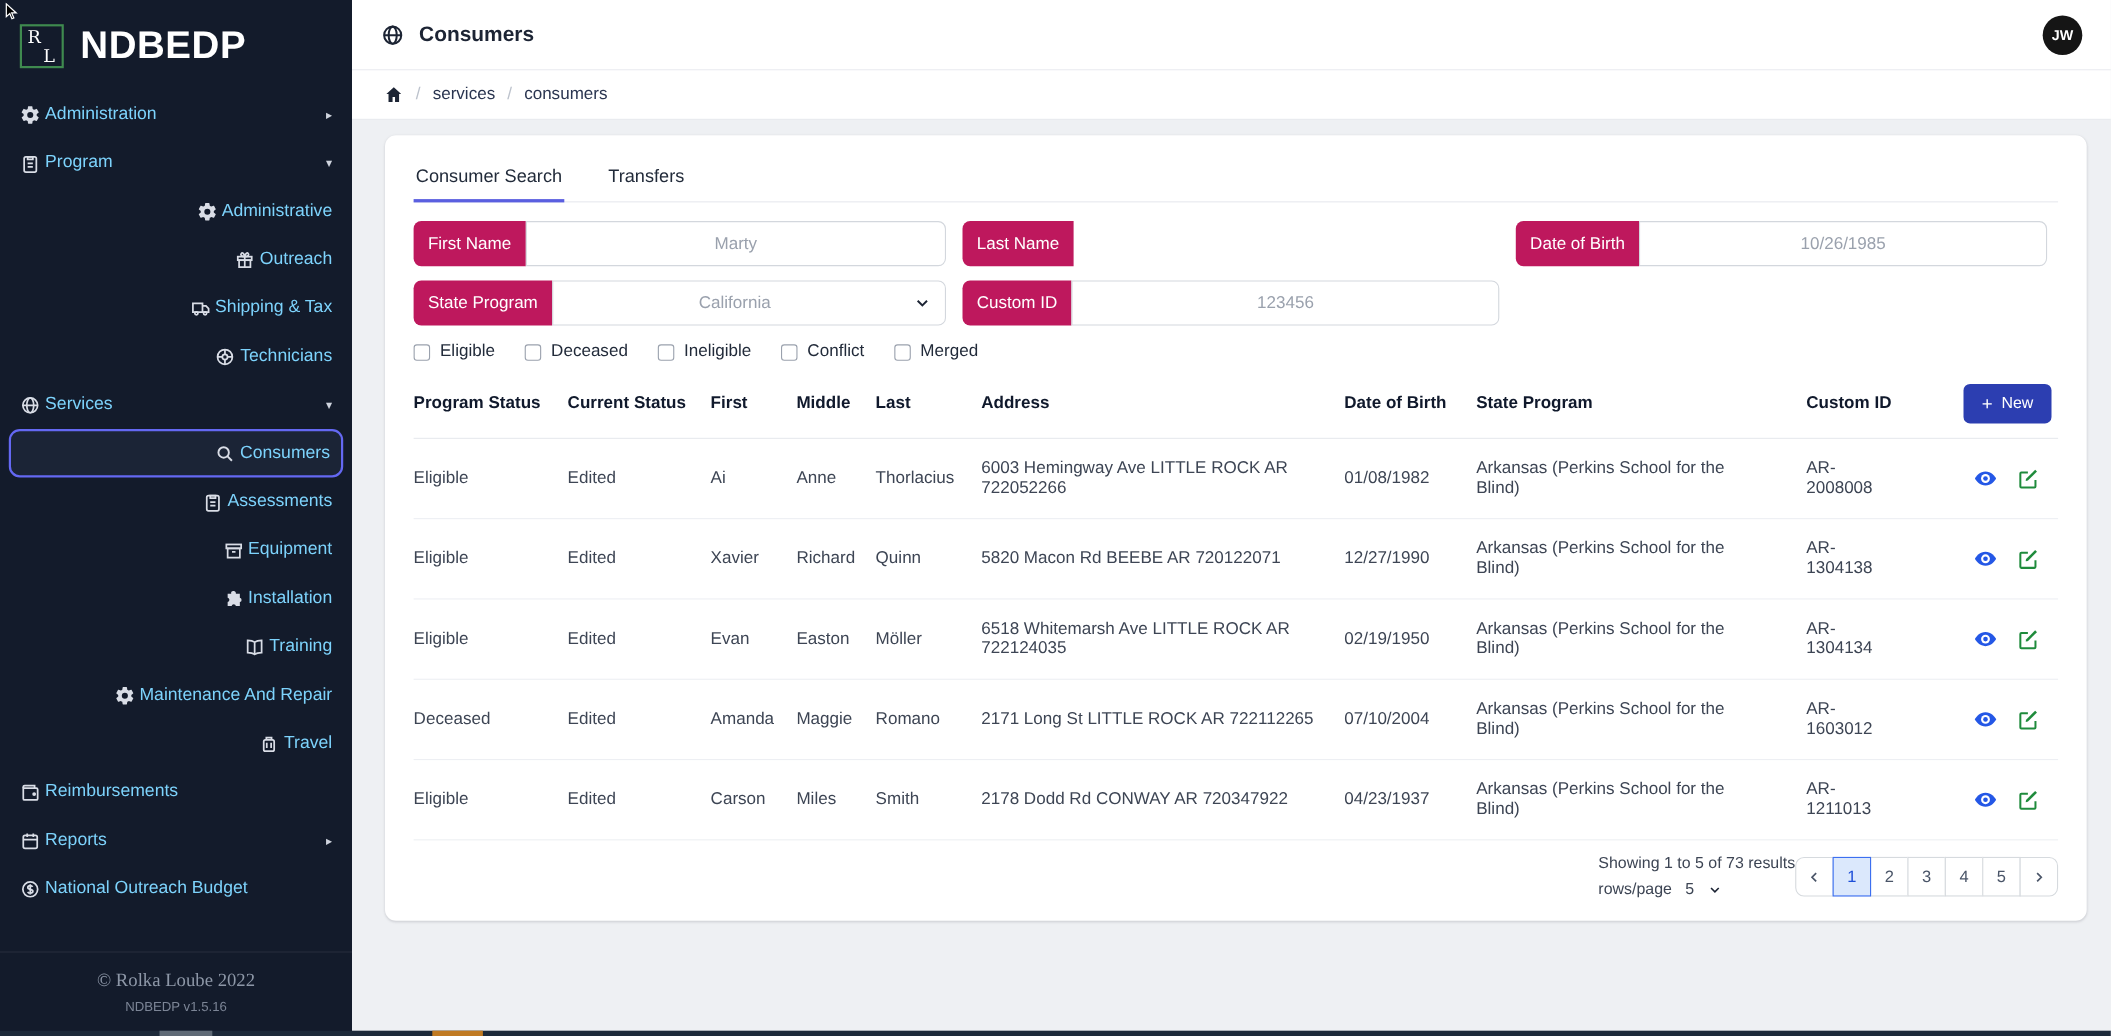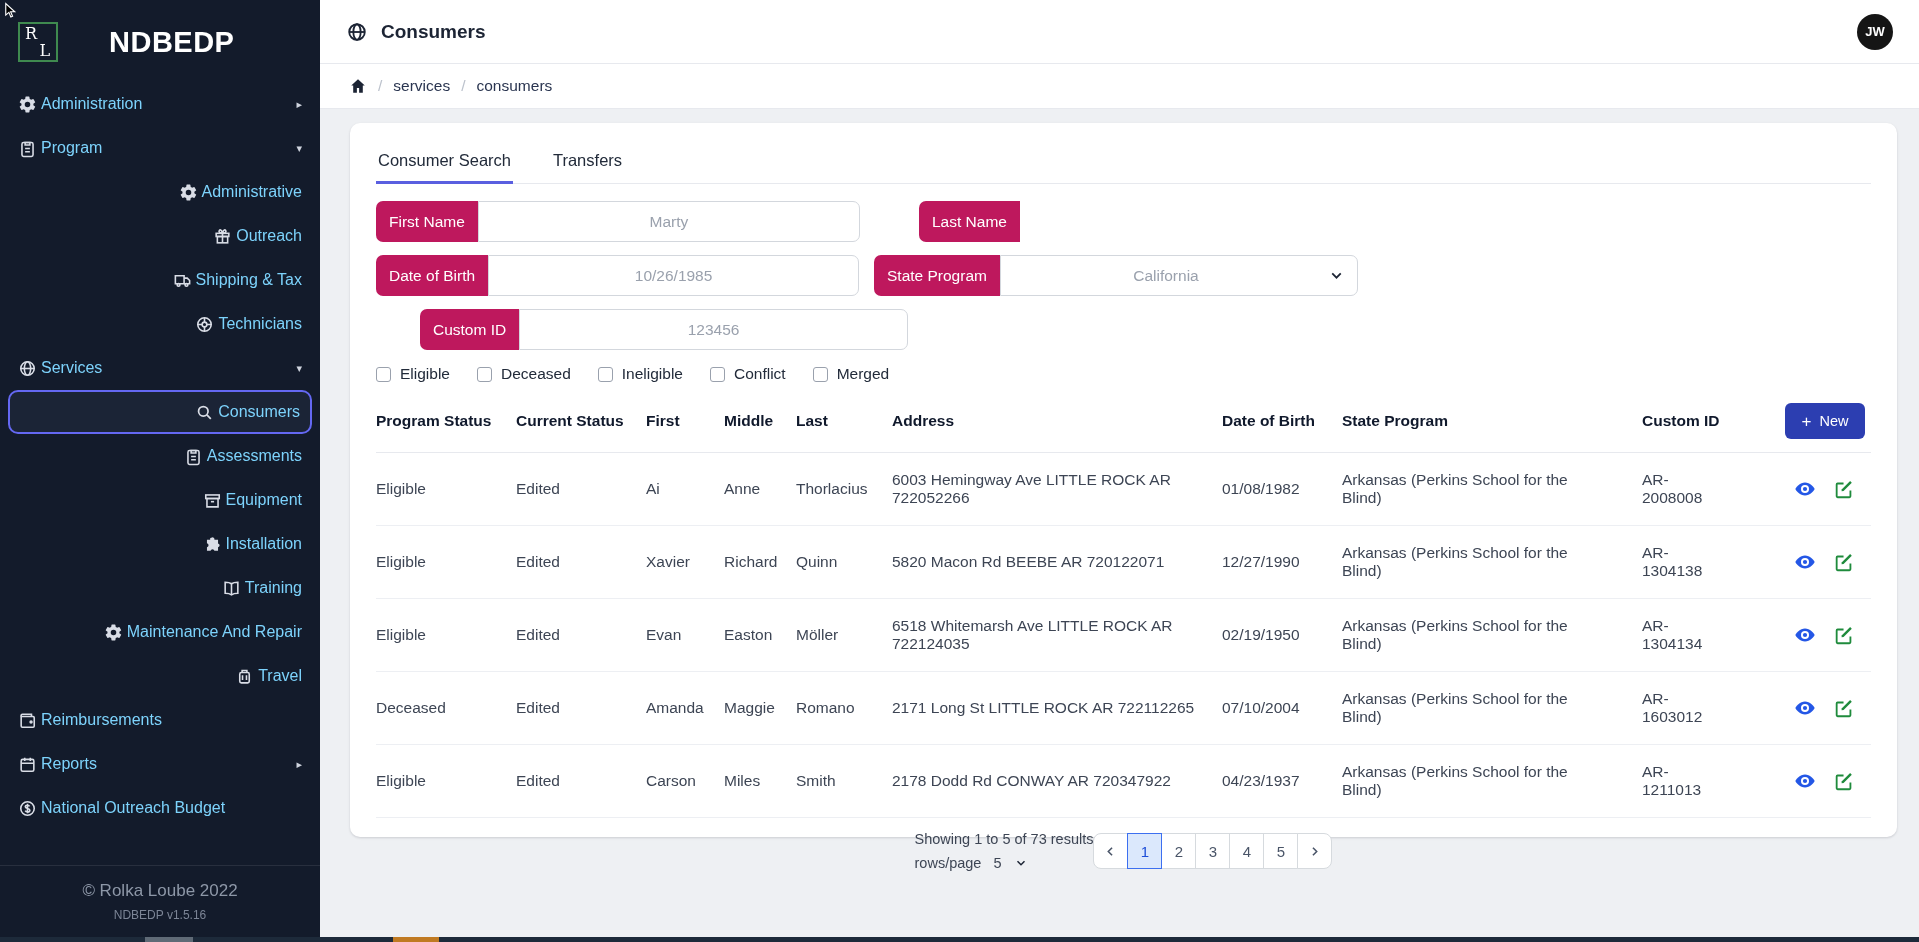--- a/index.html
+++ b/index.html
@@ -6,33 +6,33 @@
   html,body { width:1919px; height:942px; overflow:hidden; font-family:"Liberation Sans", sans-serif; background:#eef0f3; }
   body { display:flex; position:relative; }
 
   
   .sidebar { width:320px; min-width:320px; background:#131b2b; color:#e7eaf0; display:flex; flex-direction:column; }
   .logo-row { display:flex; align-items:center; gap:15px; padding:22px 18px 16px; }
   .logo-badge { width:40px; height:40px; border:2px solid #3f8a4f; position:relative; flex:none;
                 font-family:"DejaVu Serif", serif; color:#fff; }
   .logo-badge .lr { position:absolute; top:0px; left:5px; font-size:16px; }
   .logo-badge .ll { position:absolute; bottom:0px; right:6px; font-size:16px; }
-  .brand { font-size:29px; font-weight:700; color:#fff; letter-spacing:.5px;margin-left:36px; }
+  .brand { font-size:35px; font-weight:700; color:#fff; letter-spacing:.5px; }
   .nav { list-style:none; flex:1; margin-top:4px; }
   .nav-item { display:flex; align-items:center; gap:4px; height:44px; padding:0 18px;
               font-size:16px; font-weight:400; cursor:pointer; color:#7dd3fc; }
   .nav-item.sub { padding-left:56px;justify-content:flex-end; }
   .nicon { width:19px; height:19px; color:#d9dde6; flex:none; }
   .arrow { margin-left:auto; font-size:11px; color:#cfd4de; }
   .expand-right::after { content:"\25B8"; }
   .expand-down::after  { content:"\25BE"; }
   .nav-item.active { border:2px solid #6468f2; border-radius:10px; background:#1b2436;
                      margin:0 8px; padding:0 10px 0 48px; }
   .side-footer { border-top:1px solid rgba(255,255,255,.09); padding:15px 0 20px; text-align:center; }
-  .copy { color:#8d97a7; font-size:17px; }
+  .copy { color:#8d97a7; font-size:17px;font-family:Liberation Serif, serif; }
   .ver  { color:#7c8596; font-size:12px; margin-top:7px; }
 
   
   .main { flex:1; display:flex; flex-direction:column; min-width:0; }
   .topbar { height:64px; background:#fff; border-bottom:1px solid #e7e9ee;
             display:flex; align-items:center; justify-content:space-between; padding:0 26px; }
   .page-title { display:flex; align-items:center; gap:13px; font-size:19px; font-weight:600; color:#1c2434; }
   .title-icon { width:22px; height:22px; color:#1c2434; }
   .avatar { width:36px; height:36px; border-radius:50%; background:#151515; color:#fff;
             font-size:13px; font-weight:700; display:flex; align-items:center; justify-content:center; cursor:pointer; }
@@ -47,21 +47,21 @@
           box-shadow:0 1px 2px rgba(16,24,40,.06), 0 1px 3px rgba(16,24,40,.1); }
 
   
   .tabs { display:flex; gap:38px; border-bottom:1px solid #e7e9ee; }
   .tab { font-size:16.5px; color:#222b3a; font-weight:500; padding:10px 2px 13px; cursor:pointer; }
   .tab.active { border-bottom:3px solid #5a5fe0; margin-bottom:-1px; padding-bottom:10px; }
 
   
   .form { display:flex; flex-wrap:wrap; gap:13px 15px; margin-top:17px; }
   .fgroup { display:flex; height:41px; }
-  .w1 { width:484px; } .w2 { width:488px;margin-left:44px; } .w3 { width:483px; }
+  .w1 { width:484px; } .w2 { width:488px; } .w3 { width:483px; }
   .chip { background:#be185d; color:#fff; display:flex; align-items:center; padding:0 13px;
           border-radius:7px 0 0 7px; font-size:15.5px; font-weight:500; white-space:nowrap; }
   .fin { flex:1; min-width:0; border:1px solid #d3d7dd; border-radius:0 7px 7px 0;
          padding:0 12px; font-size:15.5px; color:#333a46; font-family:"Liberation Sans", sans-serif; outline:none;text-align:center; }
   .fin::placeholder { color:#9aa1ad; }
   .selwrap { position:relative; flex:1; display:flex; min-width:0; }
   .selwrap .fin { width:100%; padding-right:38px; }
   .sel-chev { position:absolute; right:13px; top:12px; width:17px; height:17px; color:#1c2434; pointer-events:none; }
 
   
@@ -82,21 +82,21 @@
   .icon-btn { width:22px; height:22px; cursor:pointer; background:none; border:none; padding:0; }
   .icon-btn svg { width:22px; height:22px; display:block; }
   .view-btn { color:#2457e6; } .edit-btn { color:#1f8b3c; }
   .new-btn { background:#2c3eb1; color:#fff; border:none; border-radius:6px; height:36px; width:80px;
              display:flex; align-items:center; justify-content:center; gap:8px; font-size:14.5px;
              font-family:"Liberation Sans", sans-serif; cursor:pointer; justify-self:end; margin-right:6px; }
   .new-btn .plus { font-size:17px; line-height:1; }
   .head-actions { display:grid; justify-content:end; padding-right:0 !important; }
 
   
-  .tfoot { display:flex; justify-content:center; align-items:center; margin-top:13px; }
+  .tfoot { display:flex; justify-content:flex-end; align-items:center; margin-top:13px; }
   .results { font-size:14.5px; color:#3d4554; }
   .rpp { display:flex; align-items:center; gap:12px; margin-top:8px; font-size:14.5px; color:#3d4554; cursor:pointer; }
   .rpp-chev { width:14px; height:14px; color:#1c2434; }
   .pager { display:flex; }
   .pcell { width:35px; height:36px; border:1px solid #d6dade; background:#fff; margin-left:-1px;
            display:flex; align-items:center; justify-content:center; font-size:15px; color:#4a5568; cursor:pointer; }
   .pcell:first-child { border-radius:8px 0 0 8px; margin-left:0; }
   .pcell:last-child  { border-radius:0 8px 8px 0; }
   .pcell.active { background:#dbe8fc; border-color:#3c6ff0; color:#1d4ed8; position:relative; z-index:1; }
   .pchev { width:15px; height:15px; color:#4a5568; }

